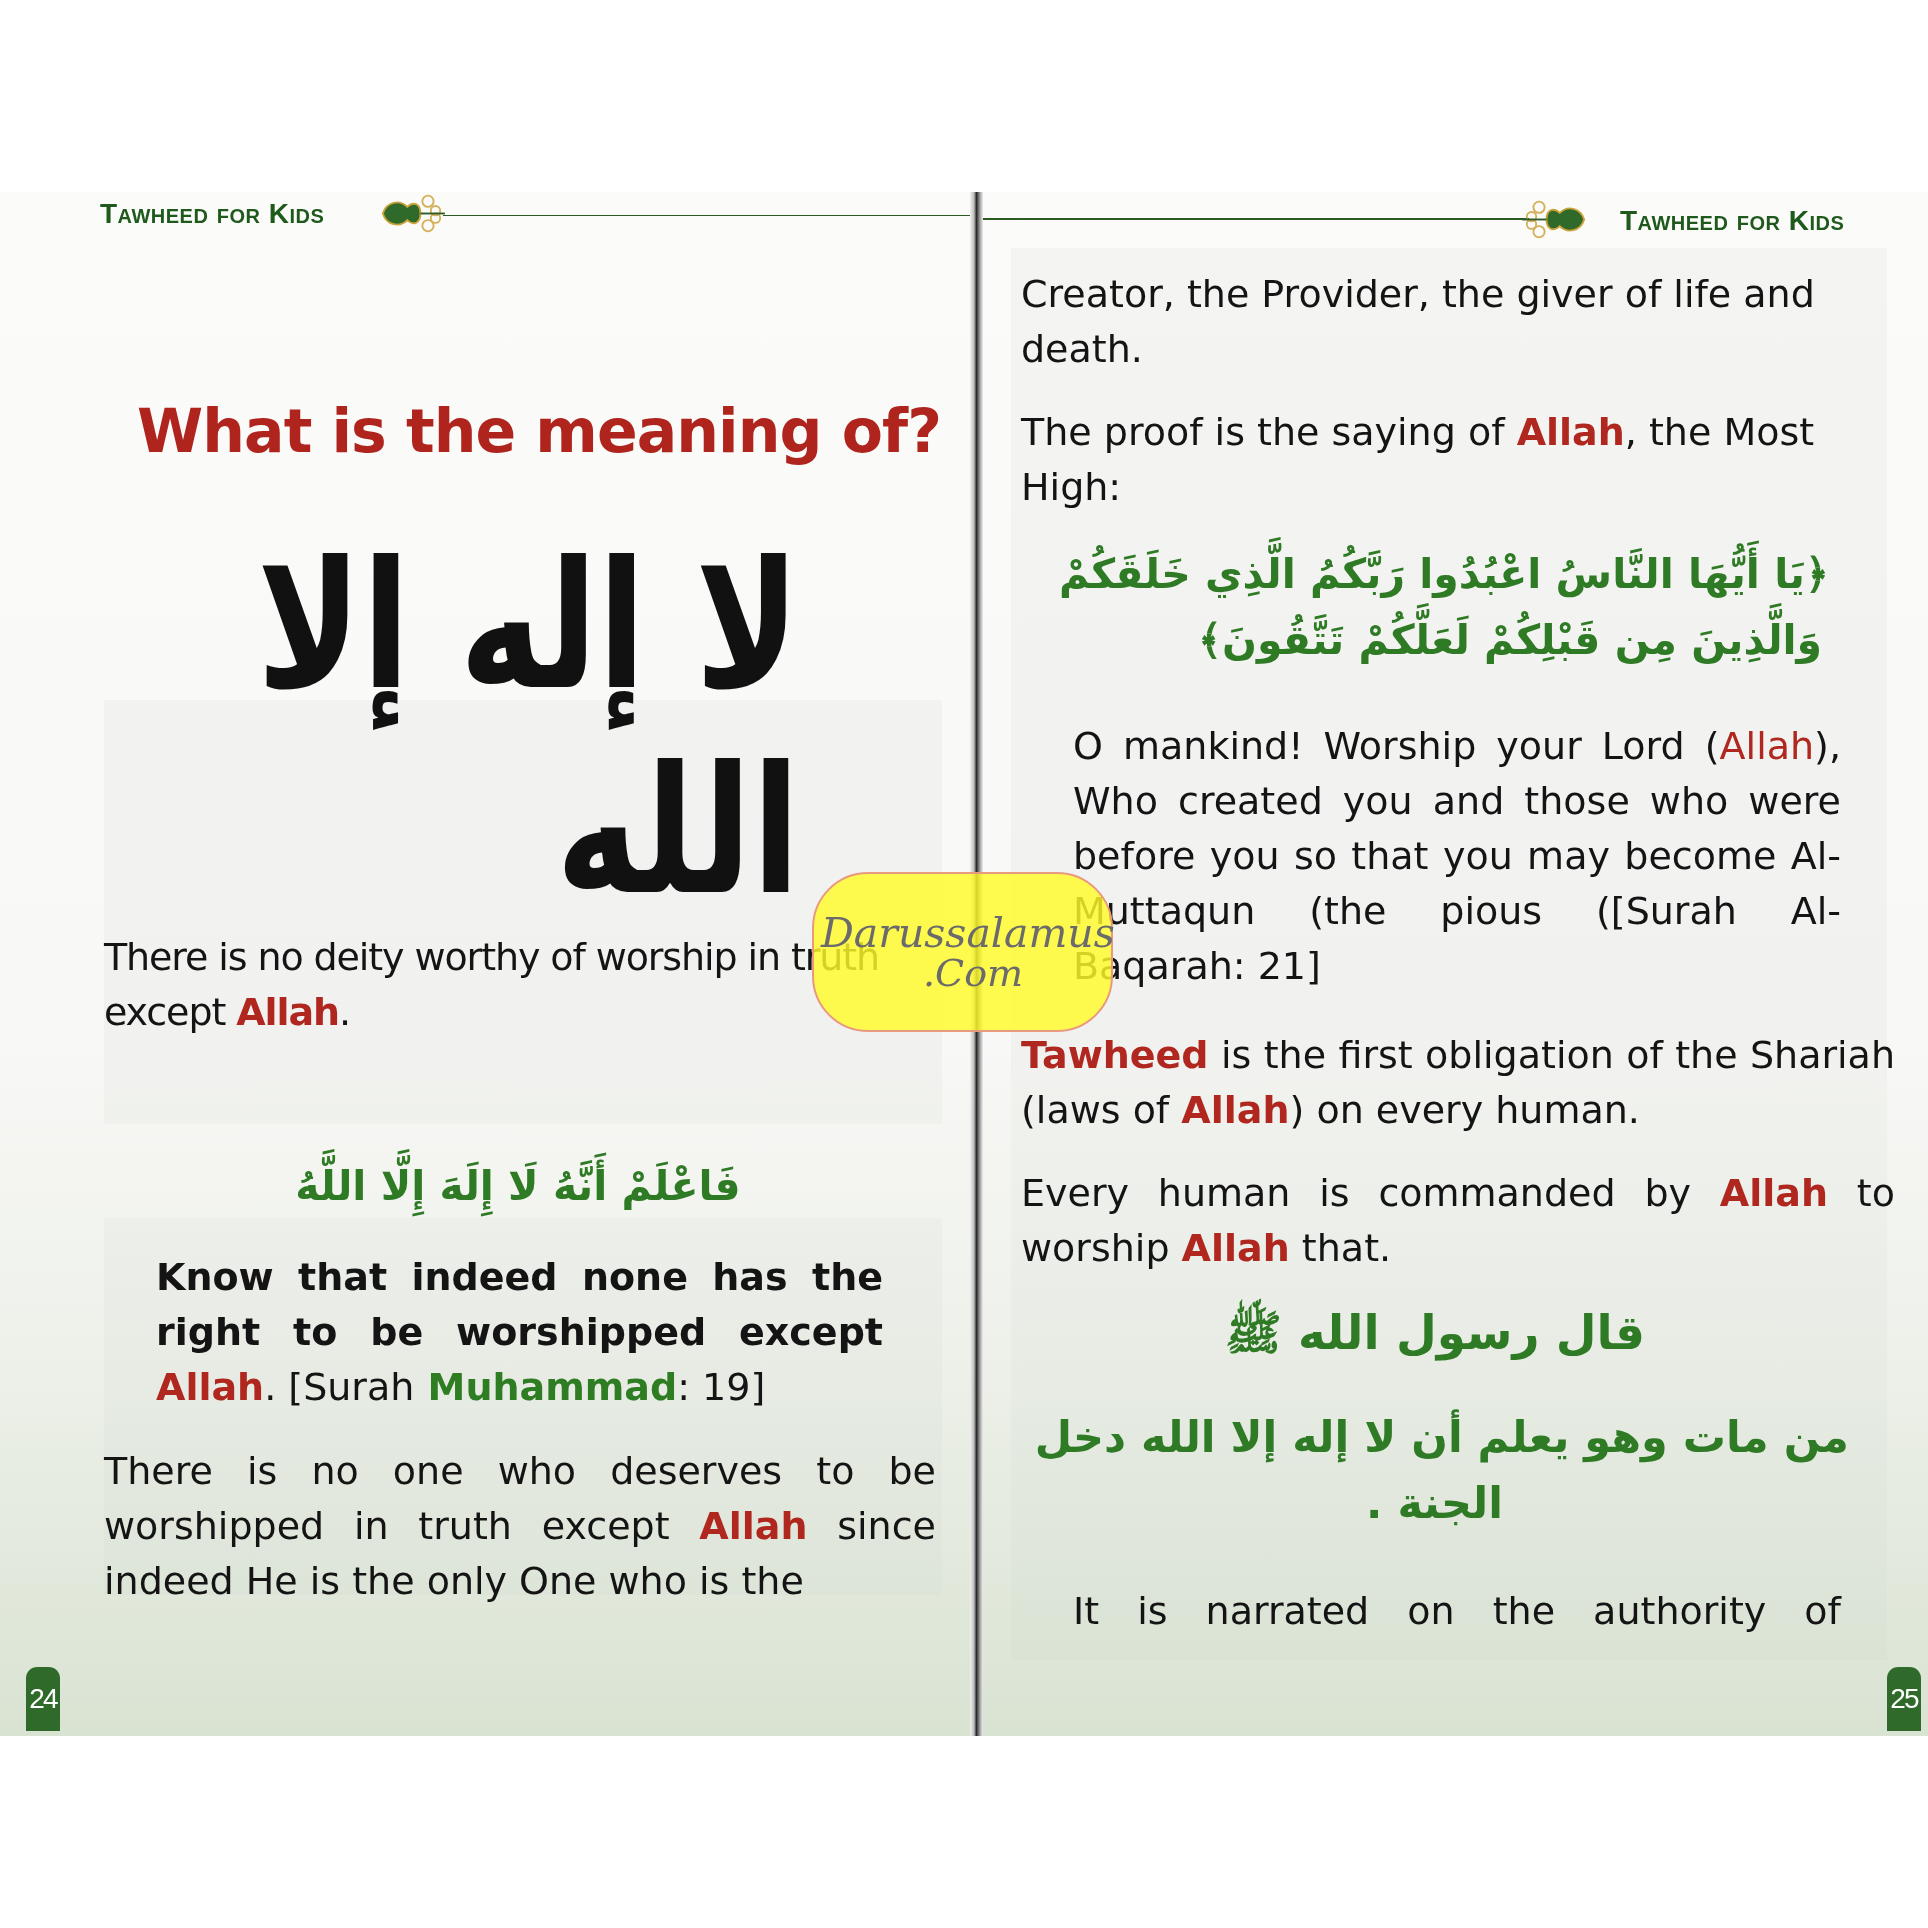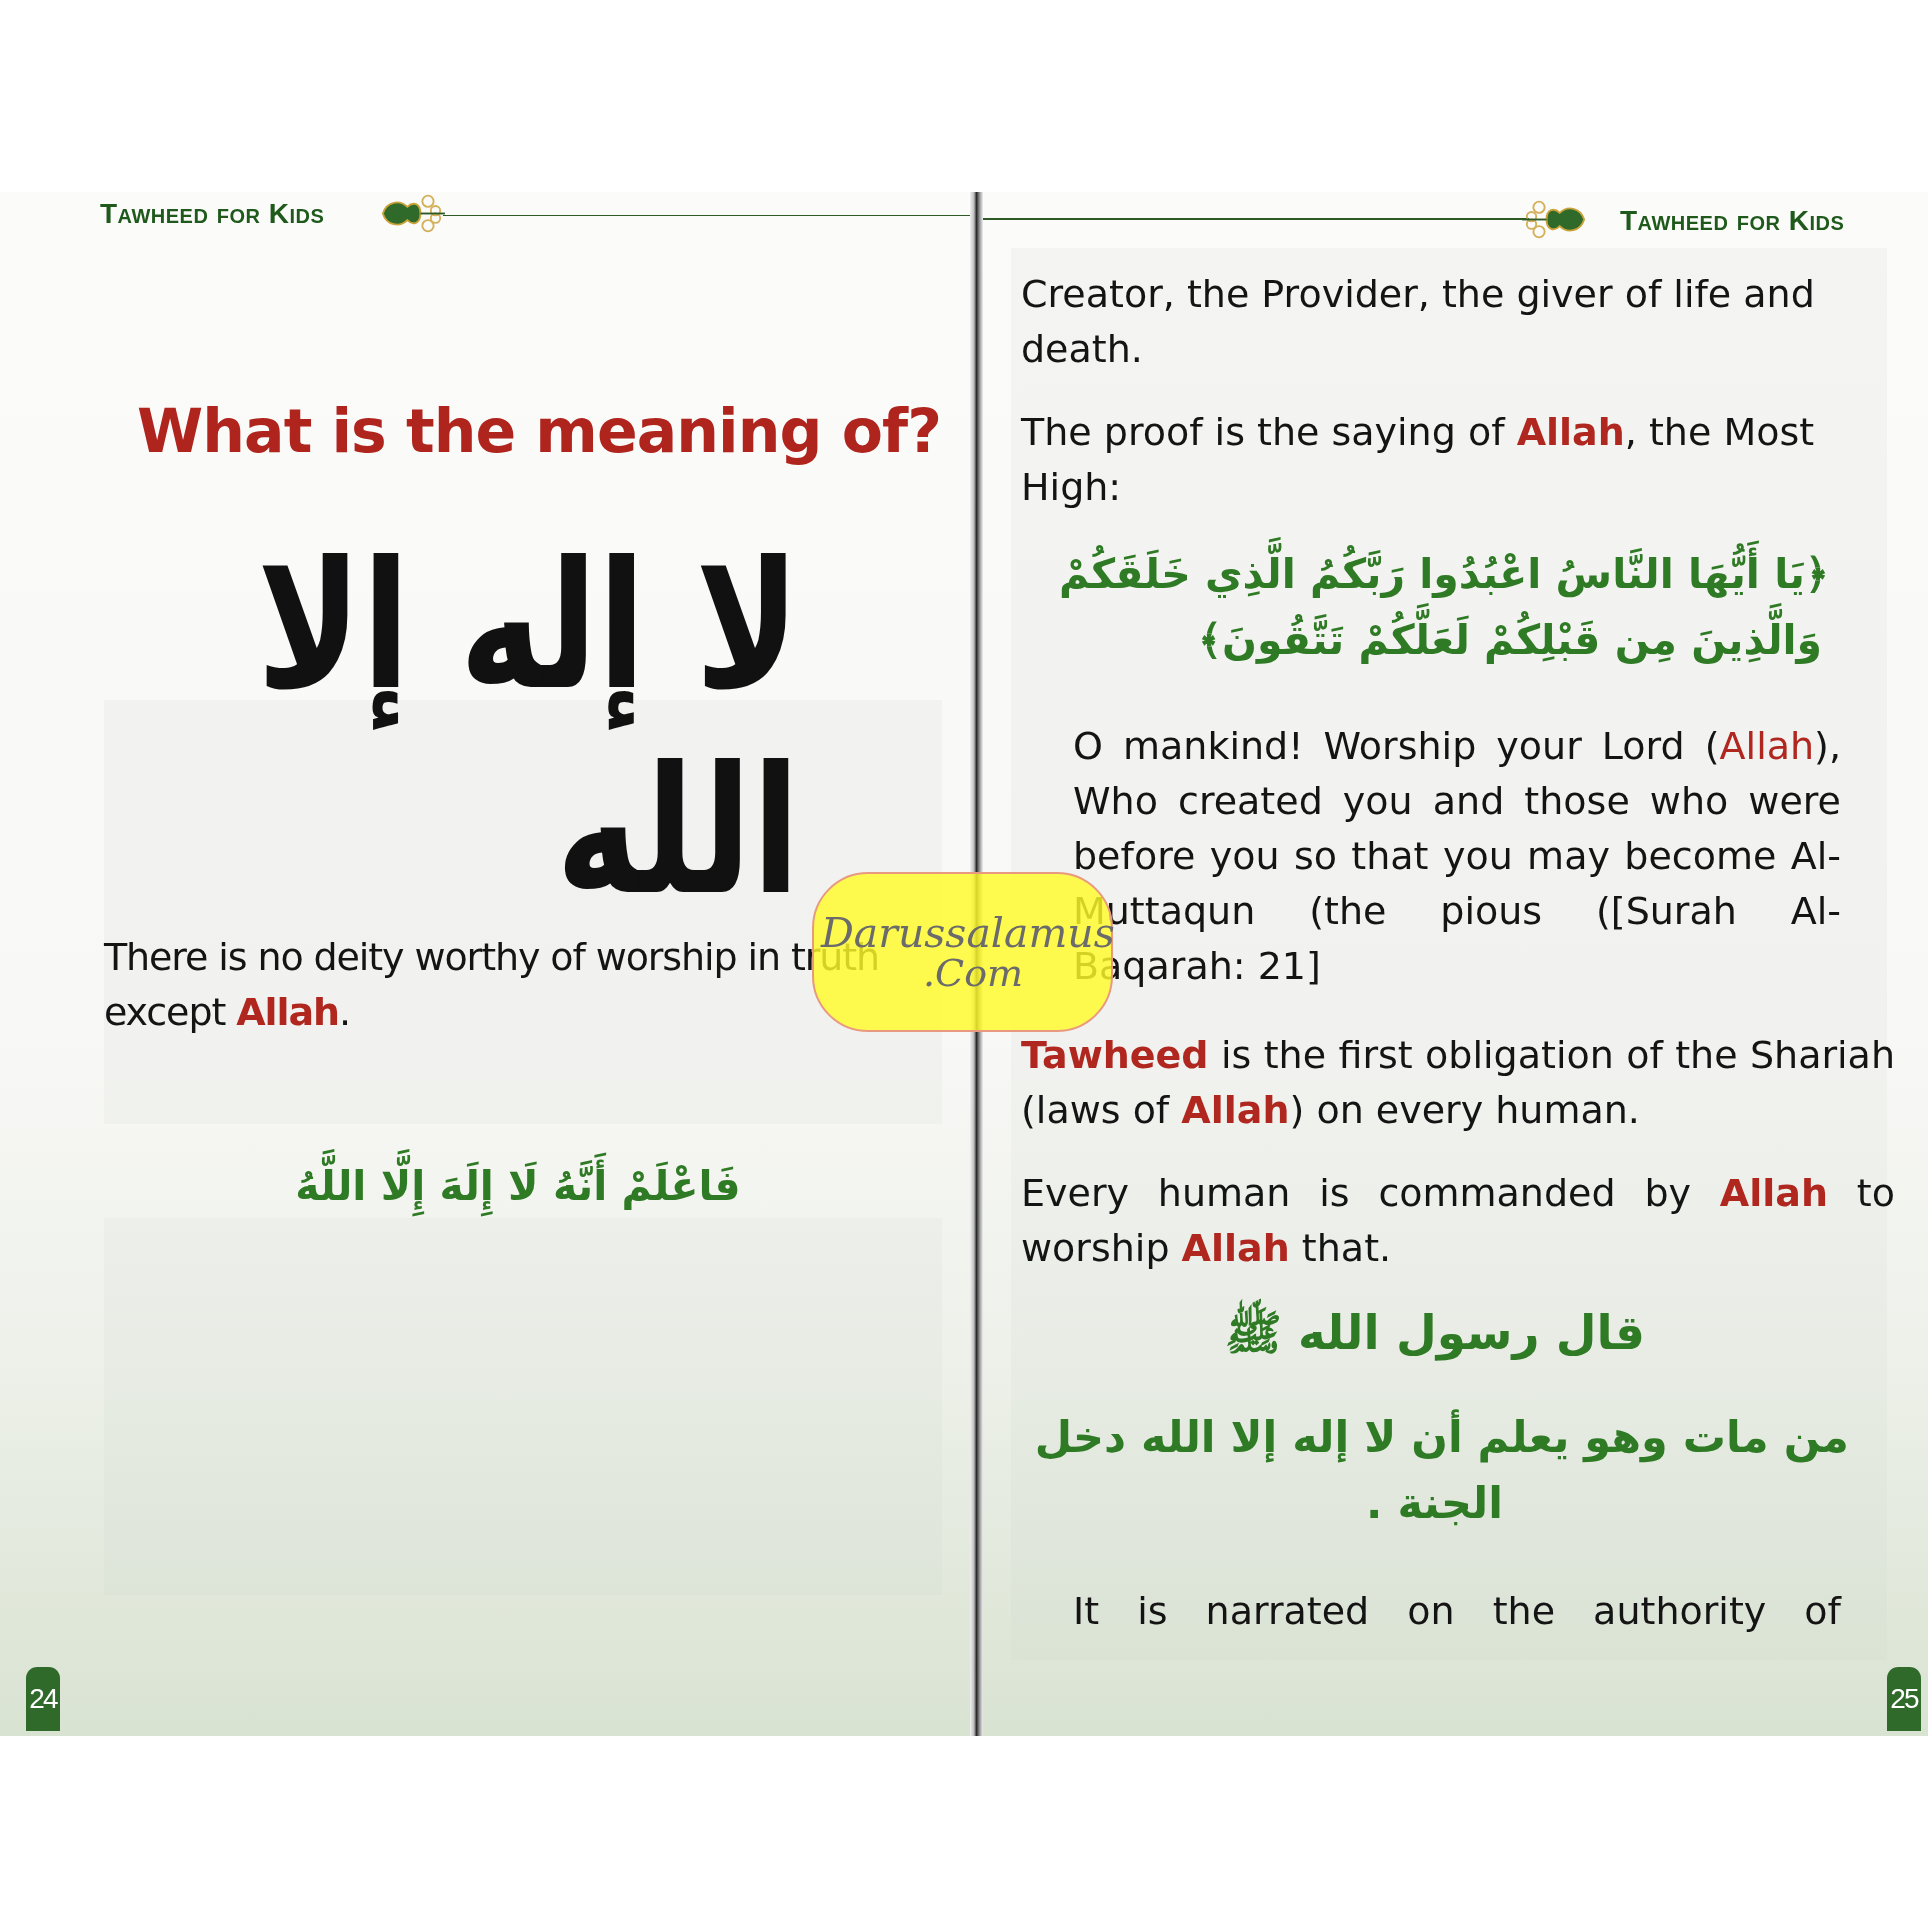--- a/index.html
+++ b/index.html
@@ -130,21 +130,31 @@
     <div class="calligraphy">لا إله إلا الله</div>
 
     <div class="para cond" style="left:104px;top:738px;width:847px;text-align:left;">
       <span>There is no deity worthy of worship in truth except</span>
       <span class="red">Allah</span><span>.</span>
     </div>
 
 
     <div class="arabic" style="left:292px;top:970px;width:452px;font-size:41px;">فَاعْلَمْ أَنَّهُ لَا إِلَهَ إِلَّا اللَّهُ</div>
 
-
+    <div class="para" style="left:156px;top:1058px;width:727px;font-weight:bold;text-align:justify;">
+      <span>Know that indeed none has the right to be worshipped except</span>
+      <span class="red">Allah</span><span style="font-weight:normal">. [Surah</span>
+      <span class="green">Muhammad</span><span style="font-weight:normal">: 19]</span>
+    </div>
+
+    <div class="para" style="left:104px;top:1252px;width:832px;">
+      <span>There is no one who deserves to be worshipped in truth except</span>
+      <span class="red">Allah</span>
+      <span>since indeed He is the only One who is the</span>
+    </div>
 
     <div class="page-num" style="left:26px;top:1475px;">24</div>
   </div>
 
   <div class="gutter"></div>
 
   <div class="page right">
     <div class="bleed" style="left:28px;top:56px;width:876px;height:1412px;"></div>
 
     <div class="header-rule" style="left:0px;top:26px;width:546px;"></div>

